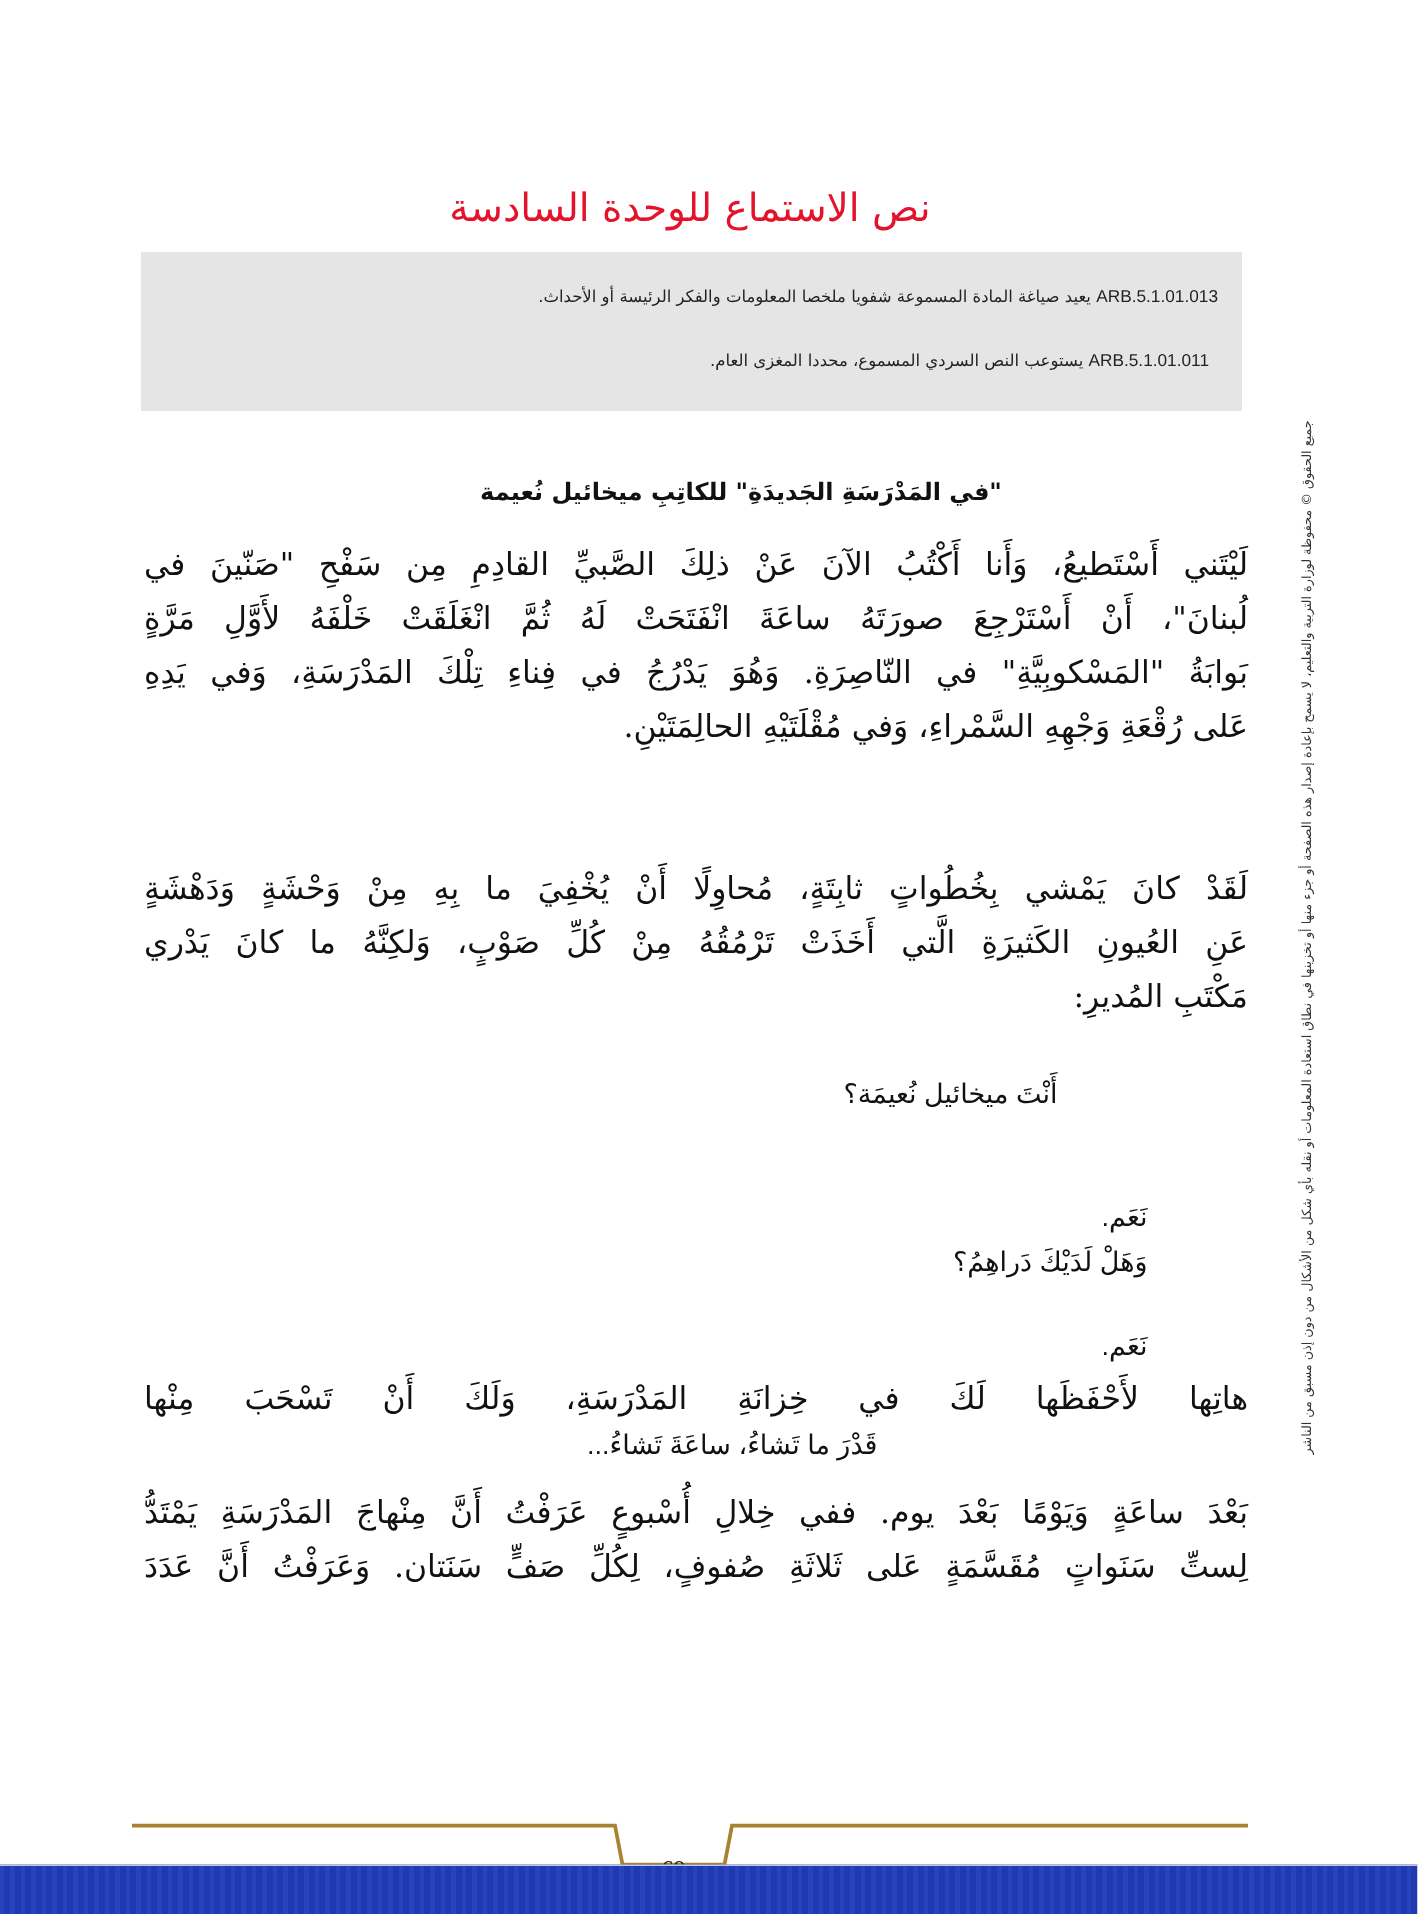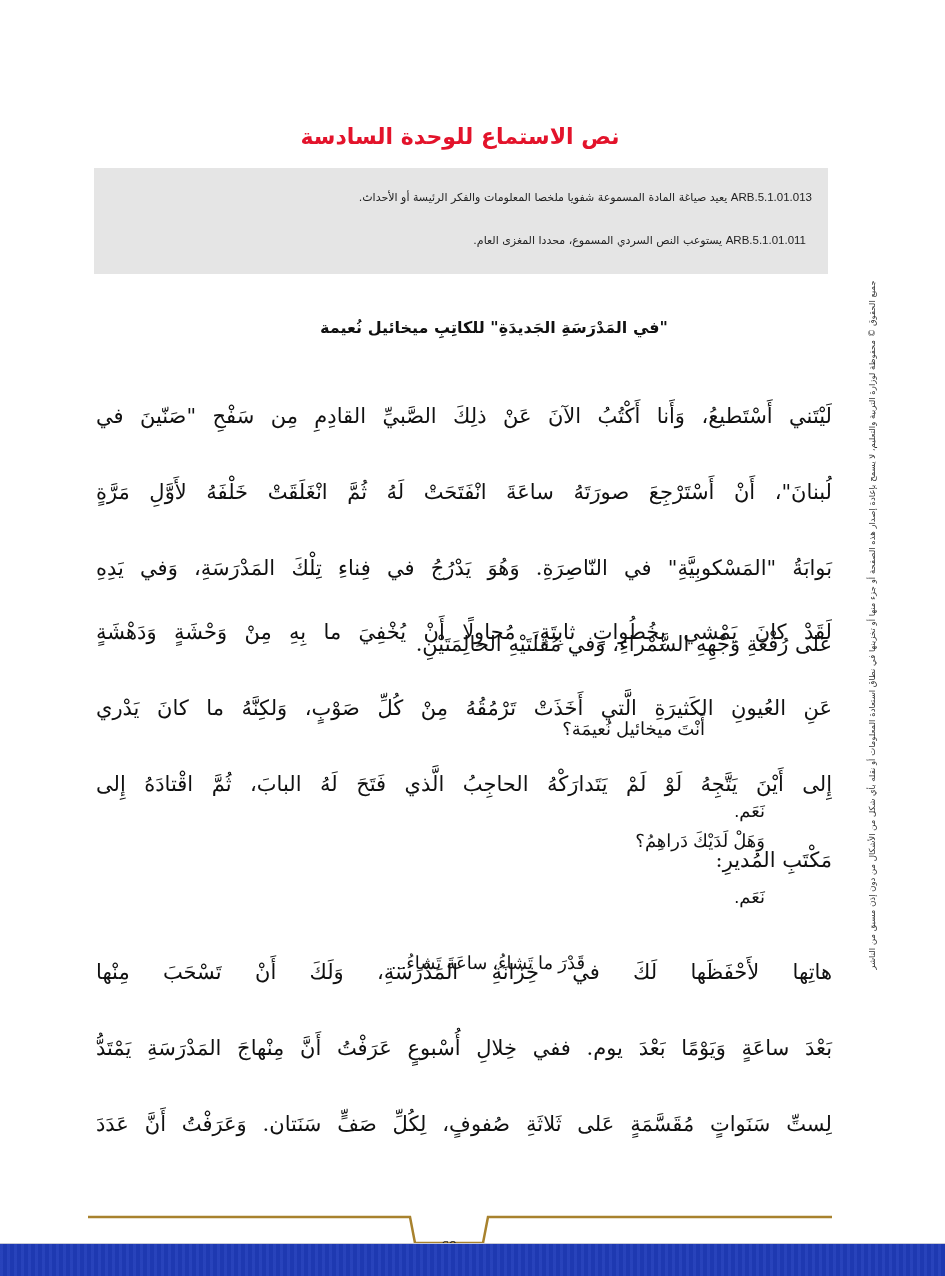--- a/index.html
+++ b/index.html
@@ -4,22 +4,22 @@
 <style>
   html, body { margin: 0; padding: 0; }
   body {
     width: 945px; height: 1276px; position: relative; overflow: hidden;
     background: #ffffff;
     font-family: "DejaVu Serif", serif;
     color: #111;
   }
   .title {
     position: absolute; top: 124px; left: 0; width: 920px; text-align: center;
-    font-family: "DejaVu Sans", sans-serif; font-weight: bold;
-    font-size: 22px; color: #e3132b; direction: rtl;
+    font-family: "DejaVu Sans", sans-serif; font-weight: normal;
+    font-size: 26px; color: #e3132b; direction: rtl;
   }
   .outcomes {
     position: absolute; left: 94px; top: 168px; width: 734px; height: 106px;
     background: #e5e5e5;
   }
   .outcome {
     position: absolute; direction: rtl; font-size: 11px; color: #222;
     font-family: "DejaVu Sans", sans-serif; white-space: nowrap;
   }
   .outcome .code { font-family: "Liberation Sans", sans-serif; font-size: 11.5px; }
@@ -29,21 +29,21 @@
   .story-heading {
     position: absolute; top: 318px; left: 270px; width: 448px; text-align: center;
     direction: rtl; font-family: "DejaVu Sans", sans-serif; font-weight: bold; font-size: 16px;
     white-space: nowrap;
   }
   .story {
     position: absolute; left: 96px; width: 736px; direction: rtl;
     font-family: "DejaVu Serif", serif; font-size: 21px; line-height: 36px;
   }
   .story .line {
-    display: block; text-align: justify; text-align-last: justify; white-space: nowrap; height: 36px; margin-top: 40px;
+    display: block; text-align: justify; text-align-last: justify; white-space: nowrap; height: 36px;
   }
   .story .line.last { text-align-last: right; }
   .dialogue {
     position: absolute; direction: rtl; font-family: Liberation Sans, sans-serif; font-size: 18px;
     white-space: nowrap;
   }
   .side-note {
     position: absolute; left: 862px; top: 270px; width: 20px; height: 710px;
   }
   .side-note span {
@@ -88,21 +88,20 @@
 <div class="story" style="top:358px;">
   <span class="line">لَيْتَني أَسْتَطيعُ، وَأَنا أَكْتُبُ الآنَ عَنْ ذلِكَ الصَّبيِّ القادِمِ مِن سَفْحِ "صَنّينَ في</span>
   <span class="line">لُبنانَ"، أَنْ أَسْتَرْجِعَ صورَتَهُ ساعَةَ انْفَتَحَتْ لَهُ ثُمَّ انْغَلَقَتْ خَلْفَهُ لأَوَّلِ مَرَّةٍ</span>
   <span class="line">بَوابَةُ "المَسْكوبِيَّةِ" في النّاصِرَةِ. وَهُوَ يَدْرُجُ في فِناءِ تِلْكَ المَدْرَسَةِ، وَفي يَدِهِ</span>
   <span class="line last">عَلى رُقْعَةِ وَجْهِهِ السَّمْراءِ، وَفي مُقْلَتَيْهِ الحالِمَتَيْنِ.</span>
 </div>
 
 <div class="story" style="top:574px;">
   <span class="line">لَقَدْ كانَ يَمْشي بِخُطُواتٍ ثابِتَةٍ، مُحاوِلًا أَنْ يُخْفِيَ ما بِهِ مِنْ وَحْشَةٍ وَدَهْشَةٍ</span>
   <span class="line">عَنِ العُيونِ الكَثيرَةِ الَّتي أَخَذَتْ تَرْمُقُهُ مِنْ كُلِّ صَوْبٍ، وَلكِنَّهُ ما كانَ يَدْري</span>
-  <span class="line">إِلى أَيْنَ يَتَّجِهُ لَوْ لَمْ يَتَدارَكْهُ الحاجِبُ الَّذي فَتَحَ لَهُ البابَ، ثُمَّ اقْتادَهُ إِلى</span>
   <span class="line last">مَكْتَبِ المُديرِ:</span>
 </div>
 
 <div class="dialogue" style="top:718px; right:240px;">أَنْتَ ميخائيل نُعيمَة؟</div>
 <div class="dialogue" style="top:800px; right:180px;">نَعَم.</div>
 <div class="dialogue" style="top:830px; right:180px;">وَهَلْ لَدَيْكَ دَراهِمُ؟</div>
 <div class="dialogue" style="top:886px; right:180px;">نَعَم.</div>
 <div class="story" style="top:914px;">
   <span class="line" style="padding-right:0;">هاتِها لأَحْفَظَها لَكَ في خِزانَةِ المَدْرَسَةِ، وَلَكَ أَنْ تَسْحَبَ مِنْها</span>
 </div>

